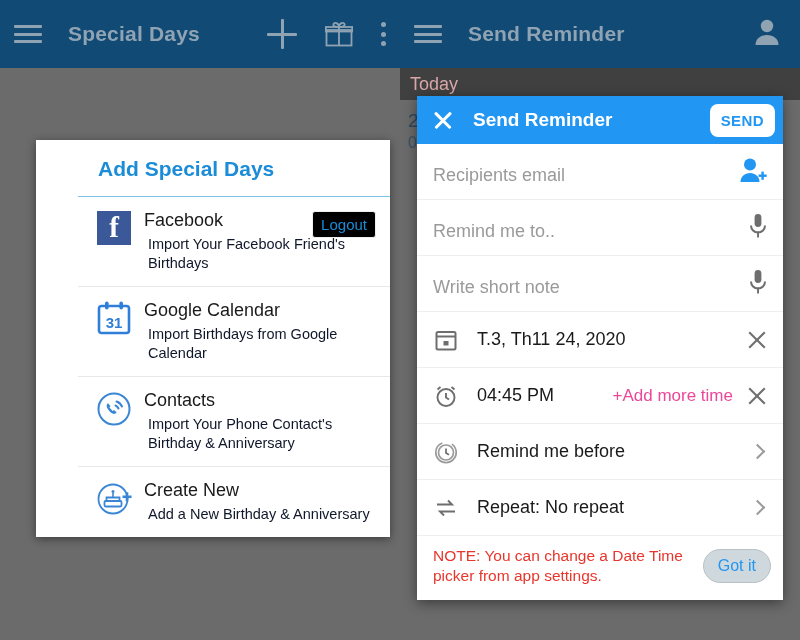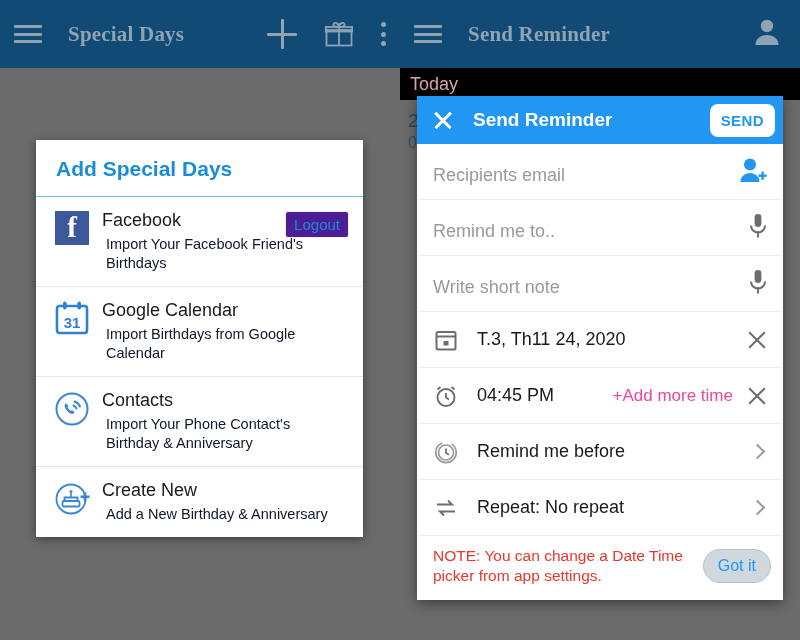--- a/index.html
+++ b/index.html
@@ -12,21 +12,21 @@
   .screens { display: flex; width: 800px; height: 640px; }
   .panel { position: relative; width: 400px; height: 640px; overflow: hidden; }
 
   
   .appbar {
     height: 68px; background: #114a75;
     display: flex; align-items: center; padding: 0 14px;
   }
   .appbar-title {
     color: #8fa3b3; font-size: 21px; font-weight: bold;
-    margin-left: 26px; letter-spacing: .2px; white-space: nowrap; font-family: Liberation Serif, serif;
+    margin-left: 26px; letter-spacing: .2px; white-space: nowrap;
   }
   .spacer { flex: 1 1 auto; }
 
   .ic { display: inline-block; position: relative; }
   .hamburger { width: 28px; height: 20px; }
   .hamburger i {
     position: absolute; left: 0; width: 28px; height: 3px;
     background: #8fa3b3; border-radius: 1px;
   }
   .hamburger i:nth-child(1) { top: 1px; }
@@ -45,23 +45,24 @@
     border-radius: 50%; background: #8fa3b3;
   }
   .dots i:nth-child(1) { top: 0; }
   .dots i:nth-child(2) { top: 9.5px; }
   .dots i:nth-child(3) { top: 19px; }
 
   
   .scrim { position: absolute; inset: 68px 0 0 0; background: #6b6b6b; }
 
   .card {
-    position: absolute; left: 36px; top: 140px; width: 327px;
+    position: absolute; left: 36px; top: 140px; width: 354px;
     background: #ffffff;
     box-shadow: 0 2px 9px rgba(0,0,0,.45);
+    padding-left: 42px;
   }
   .card-title {
     font-size: 21px; font-weight: bold; color: #1a8cd8;
     padding: 17px 20px 15px 20px;
     border-bottom: 1px solid #7fc2e8;
   }
   .opt {
     display: flex; padding: 12px 14px 13px 14px;
     border-bottom: 1px solid #e8e8e8; position: relative;
   }
@@ -72,32 +73,32 @@
   }
   .opt-body { flex: 1 1 auto; padding-left: 8px; padding-right: 4px; }
   .opt-name { font-size: 18px; color: #1a1a1a; line-height: 22px; }
   .opt-desc {
     font-size: 14.5px; color: #0f172a; line-height: 19px;
     margin-top: 4px; padding-left: 4px;
   }
   .logout-btn {
     position: absolute; right: 14px; top: 14px;
     font-size: 15px; color: #1a8cd8;
-    background: #4c1d95; border: 1px solid #f0f0f0;
+    background: #000000; border: 1px solid #f0f0f0;
     border-radius: 3px; padding: 4px 8px;
   }
   .fb-icon {
     width: 34px; height: 34px; background: #3b5998; color: #fff;
     font-family: "Liberation Serif", serif; font-weight: bold;
     font-size: 29px; line-height: 33px; text-align: center;
   }
 
   
   .today-bar {
-    height: 32px; background: #000000; color: #d9a7a9;
+    height: 32px; background: #404040; color: #d9a7a9;
     font-size: 18px; display: flex; align-items: center; padding-left: 10px;
   }
   .behind-list { position: relative; background: #6b6b6b; height: 100%; }
   .behind-txt {
     position: absolute; color: #2b4a63; font-size: 19px;
   }
   .behind-1 { left: 8px; top: 10px; }
   .behind-2 { left: 8px; top: 34px; font-size: 16px; color: #34536b; }
 
   .dialog {

